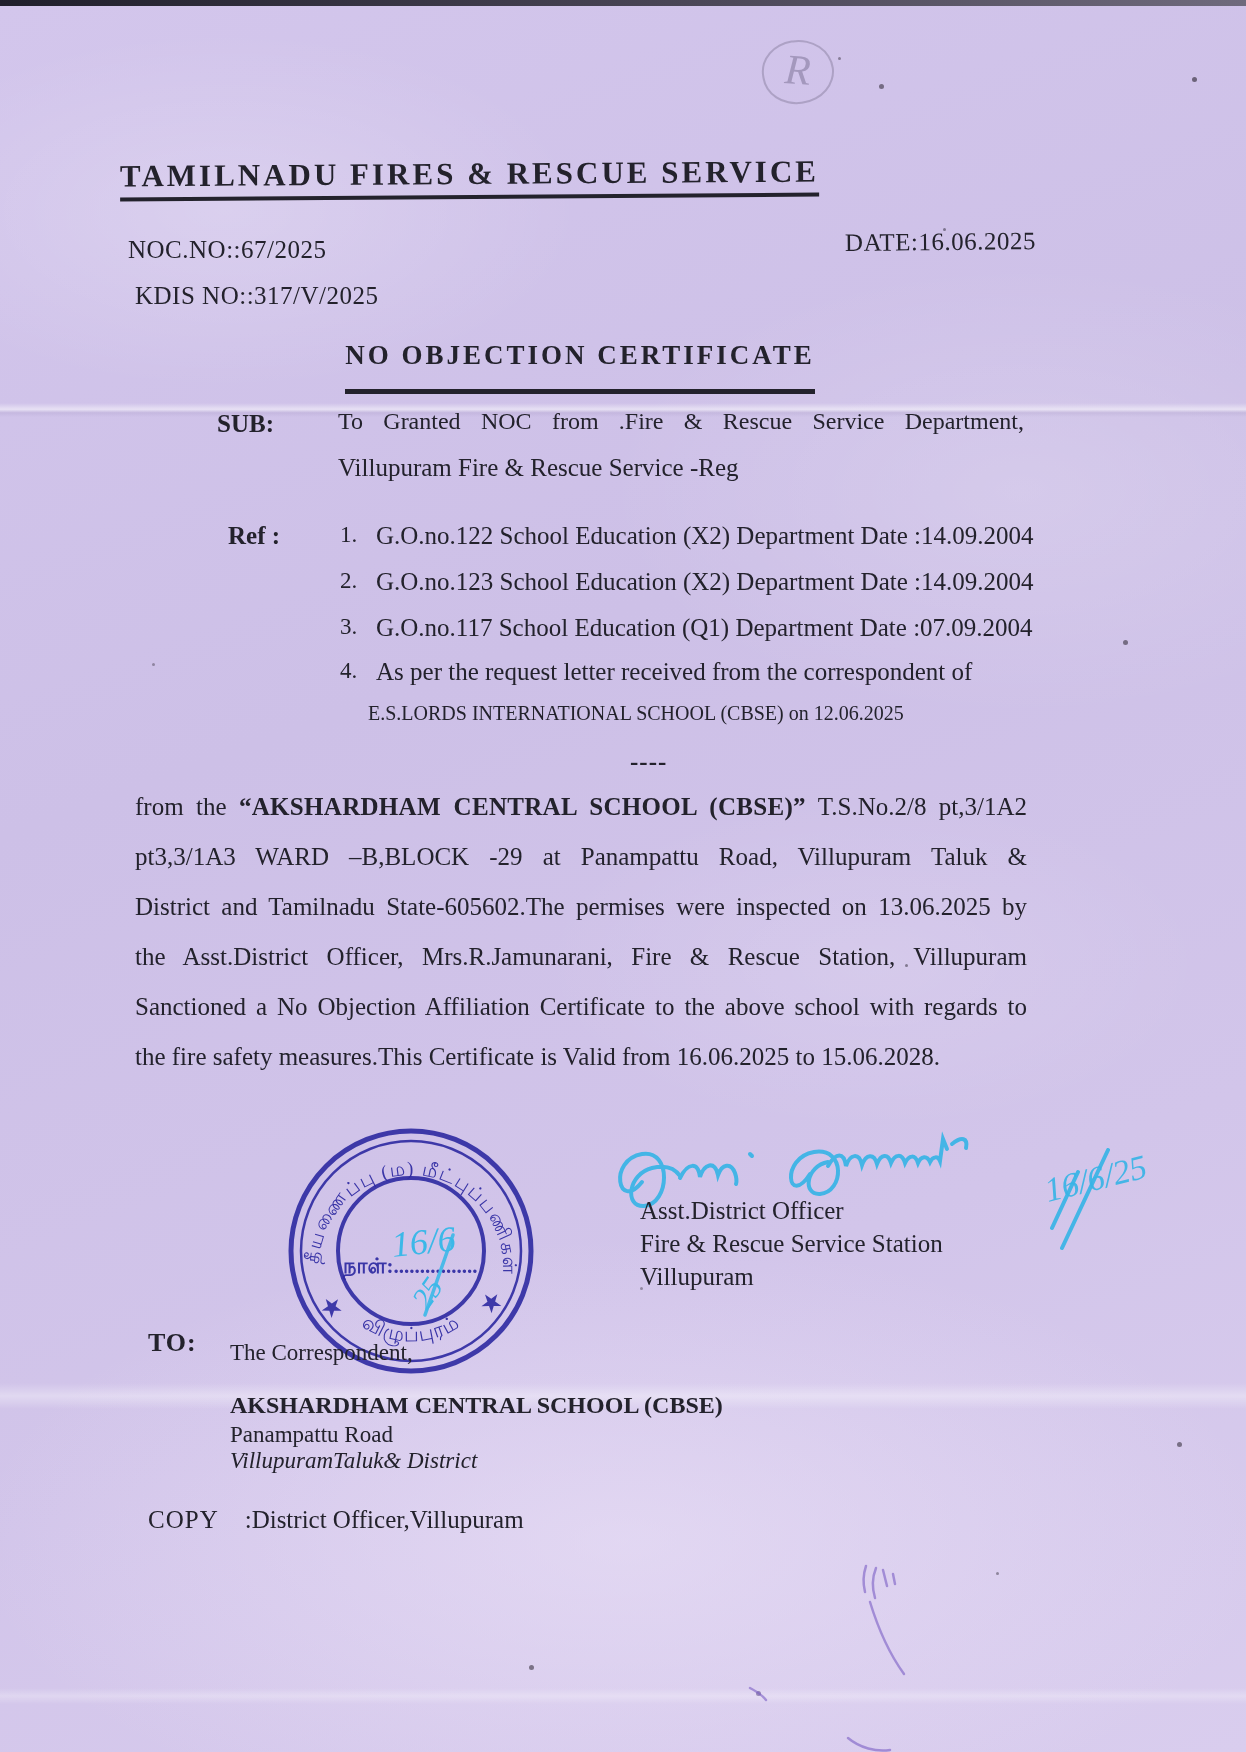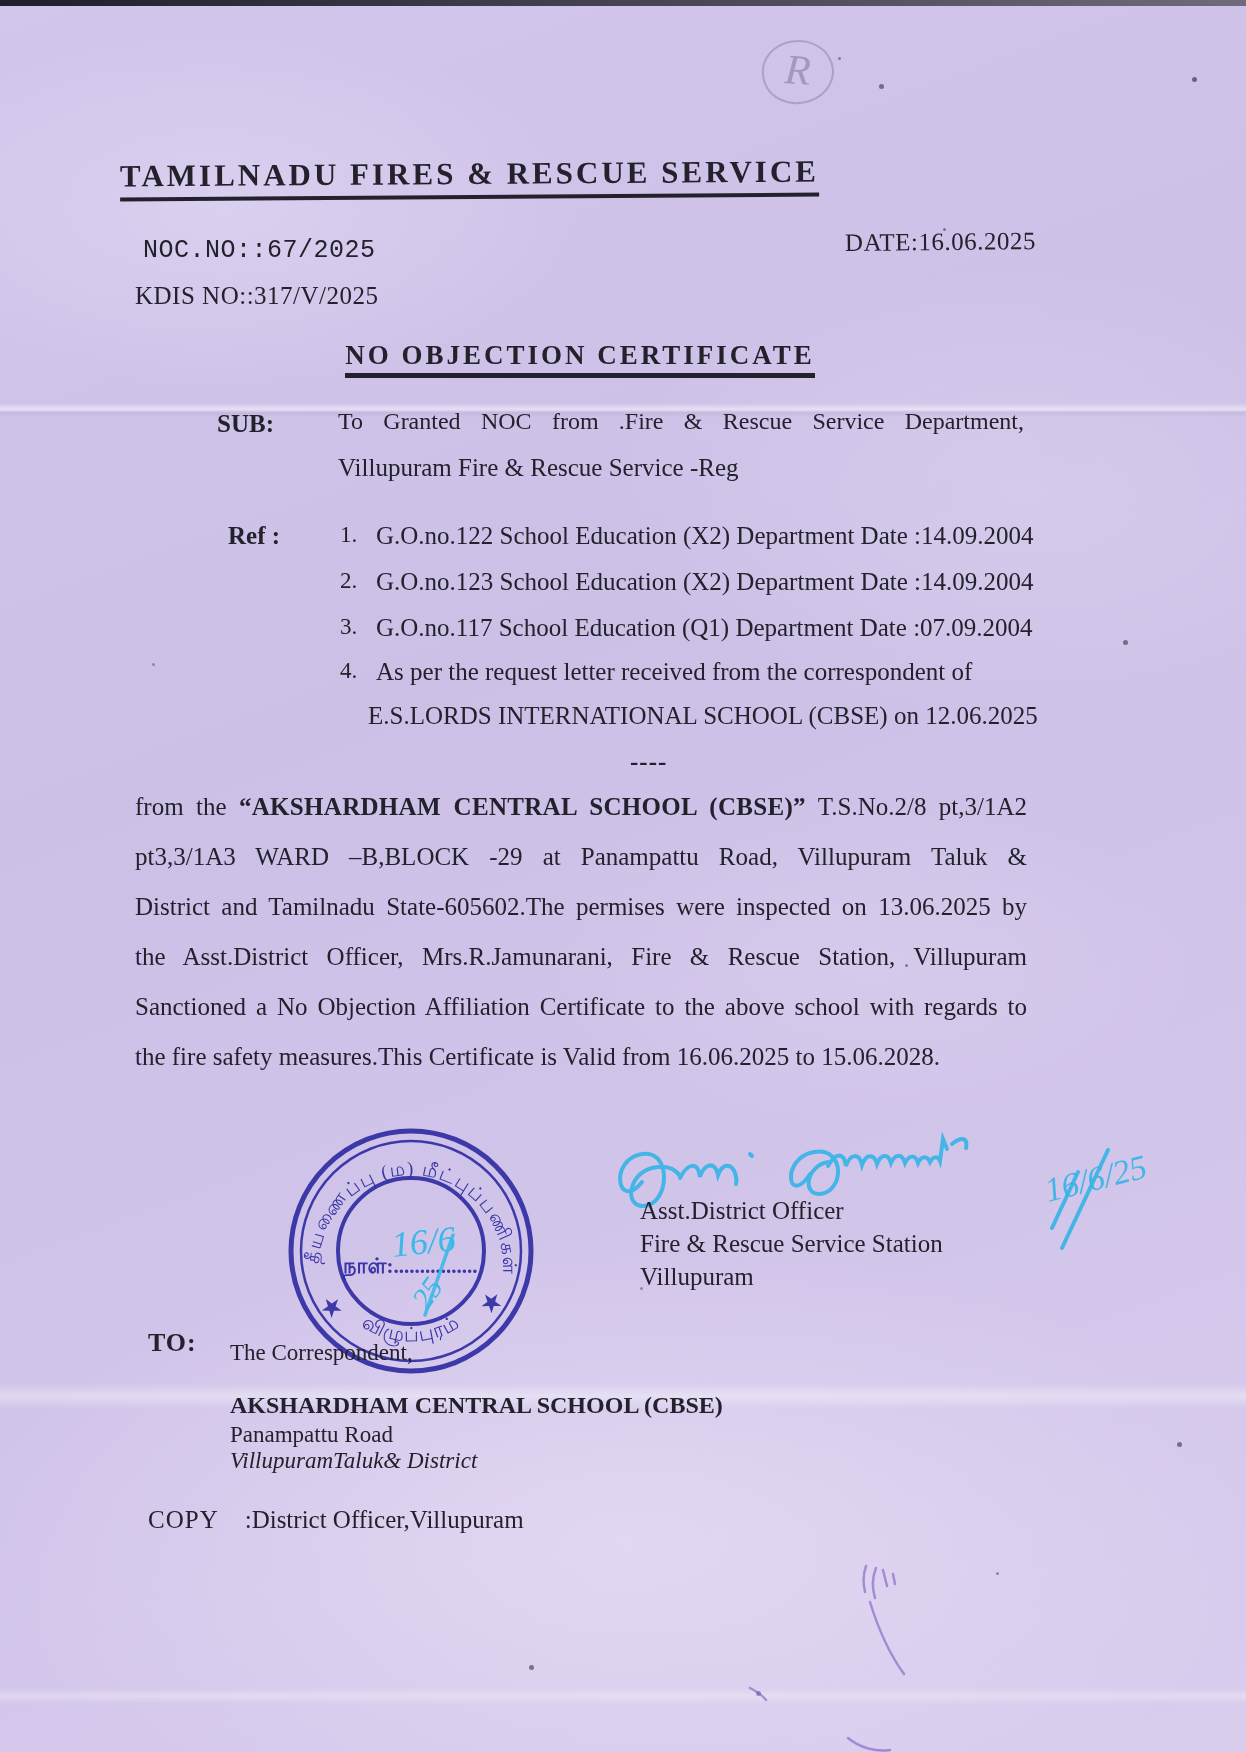--- a/index.html
+++ b/index.html
@@ -21,37 +21,37 @@
   .crease2{top:1383px;height:26px;background:linear-gradient(to bottom,transparent,rgba(255,255,255,.35) 50%,transparent);}
   .crease3{top:1688px;height:16px;background:linear-gradient(to bottom,transparent,rgba(255,255,255,.28) 50%,transparent);}
   .pencil-circle{left:762px;top:40px;width:68px;height:60px;border:2px solid rgba(125,115,145,.42);
     border-radius:48% 52% 50% 50%;transform:rotate(-8deg);}
   .pencil-circle span{display:block;font-style:italic;font-size:42px;line-height:56px;text-align:center;
     color:rgba(115,105,140,.48);transform:rotate(12deg);}
   .doc-title{left:120px;top:156px;width:920px;text-align:left;}
   .doc-title span{display:inline-block;font-weight:bold;font-size:31px;letter-spacing:3px;
     border-bottom:4px solid #23222c;padding-bottom:3px;transform:rotate(-0.4deg);}
   .meta{font-size:25px;letter-spacing:.5px;}
-  .noc-no{left:143px;top:236px;font-family:Liberation Mono, monospace;}
+  .noc-no{left:128px;top:236px;}
   .issue-date{left:845px;top:228px;transform:rotate(-0.6deg);}
   .kdis-no{left:135px;top:282px;}
   .cert-title{left:120px;top:340px;width:920px;text-align:center;}
   .cert-title span{display:inline-block;font-weight:bold;font-size:27px;letter-spacing:3px;
-    border-bottom:5px solid #23222c;padding-bottom:2px;}
+    border-bottom:5px solid #23222c;padding-bottom:18px;}
   .lbl{font-weight:bold;font-size:25px;}
   .sub-label{left:205px;top:410px;margin-left:12px;}
   .sub-line1{left:338px;top:408px;width:686px;font-size:24px;text-align:justify;text-align-last:justify;}
   .sub-line2{left:338px;top:454px;font-size:25px;}
   .ref-label{left:228px;top:522px;}
   .ref-num{font-size:23px;}
   .ref-text{font-size:25px;}
   .r1{top:522px;} .r2{top:568px;} .r3{top:614px;} .r4{top:658px;}
   .ref-num.abs{left:340px;}
   .ref-text.abs{left:376px;}
-  .ref-cont{left:368px;top:702px;font-size:25px;}
+  .ref-cont{left:368px;top:702px;font-size:20px;}
   .dashes{left:630px;top:748px;font-size:25px;font-weight:bold;letter-spacing:1px;}
   .body-block{left:135px;top:782px;width:892px;font-size:25px;}
   .bline{line-height:50px;text-align:justify;text-align-last:justify;white-space:normal;}
   .bline.first{text-indent:112px;}
   .bline.last{text-align-last:left;}
   .bline b{letter-spacing:.3px;}
   .sig-block{left:640px;top:1194px;width:360px;text-align:left;font-size:25px;line-height:33px;}
   .sig-block .l2{font-size:25px;}
   .to-label{left:148px;top:1328px;font-size:26px;font-weight:bold;letter-spacing:1px;font-family:"Liberation Serif",serif;}
   .recip{left:230px;font-size:23px;}

